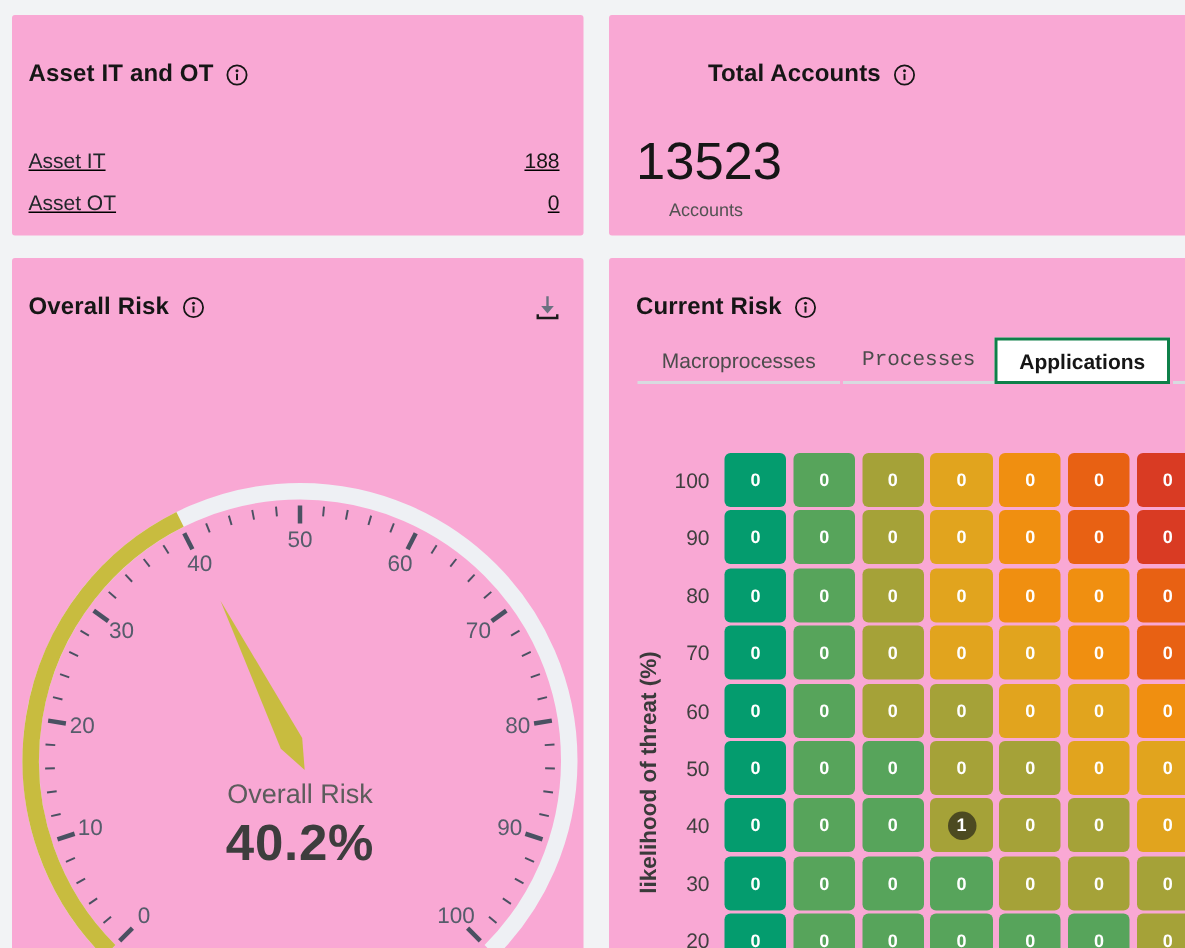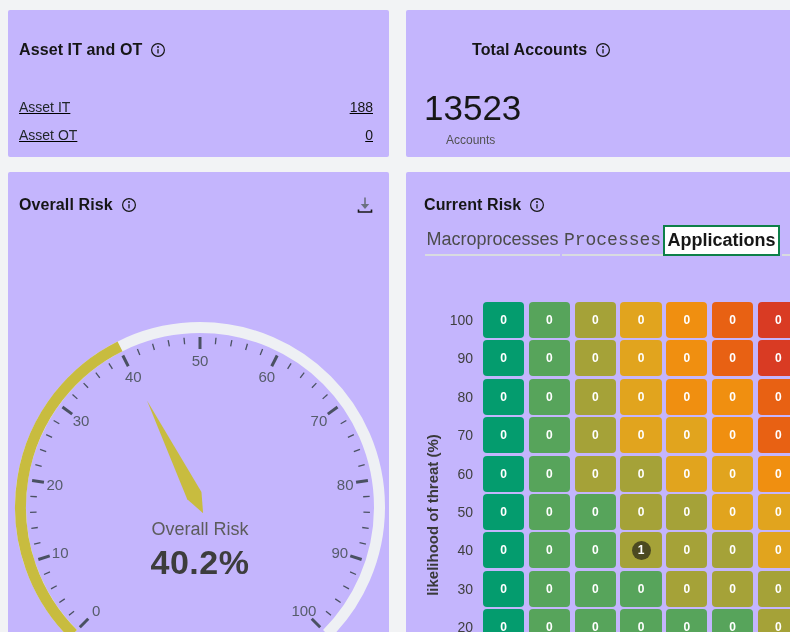--- a/index.html
+++ b/index.html
@@ -2,21 +2,21 @@
 <html><head>
 <meta charset="utf-8">
 <style>
   html,body{margin:0;padding:0;}
   body{
     width:790px;height:632px;overflow:hidden;position:relative;
     background:#f2f3f5;
     font-family:"Liberation Sans",sans-serif;
     -webkit-font-smoothing:antialiased;
   }
-  .card{position:absolute;background:#c4b5fd;border-radius:2px;}
+  .card{position:absolute;background:#f9a8d4;border-radius:2px;}
   #card-asset{left:8px;top:10px;width:381px;height:147px;}
   #card-accounts{left:406px;top:10px;width:420px;height:147px;}
   #card-gauge{left:8px;top:172px;width:381px;height:478px;}
   #card-heat{left:406px;top:172px;width:420px;height:478px;}
 
   .card-title{
     position:absolute;display:flex;align-items:center;gap:8px;
     font-size:16px;font-weight:700;color:#161616;letter-spacing:.1px;
   }
   #card-asset .card-title{left:11px;top:31px;}
@@ -49,21 +49,21 @@
     top:519px;font-size:18px;color:#5c5c5c;}
   .gauge-value{position:absolute;left:0;width:384px;text-align:center;
     top:543px;font-size:34px;font-weight:700;color:#3d3d3d;letter-spacing:.5px;}
   
   #card-gauge .gauge-center-label{top:347px;}
   #card-gauge .gauge-value{top:371px;}
 
   
   .tabs{position:absolute;left:19px;top:53px;height:31px;display:flex;}
   .tab{display:flex;align-items:center;justify-content:center;
-    font-size:18px;color:#4c4c4c;border-bottom:2px solid #d8dbe0;
+    font-size:14px;color:#4c4c4c;border-bottom:2px solid #d8dbe0;
     box-sizing:border-box;cursor:pointer;background:transparent;}
   .tab:nth-child(1){width:135px;margin-right:2px;}
   .tab:nth-child(2){width:101px;font-family:Liberation Mono, monospace;}
   .tab:nth-child(3){width:117px;}
   .tab.active{border:2px solid #0e8049;font-weight:700;color:#161616;background:#fff;}
   .tab-filler{position:absolute;left:376px;top:82px;width:44px;height:2px;background:#d8dbe0;}
 
   
   #heatmap{position:absolute;left:0;top:0;width:420px;height:478px;}
   .hm-ylabel{position:absolute;left:-73px;top:333px;width:200px;height:20px;

